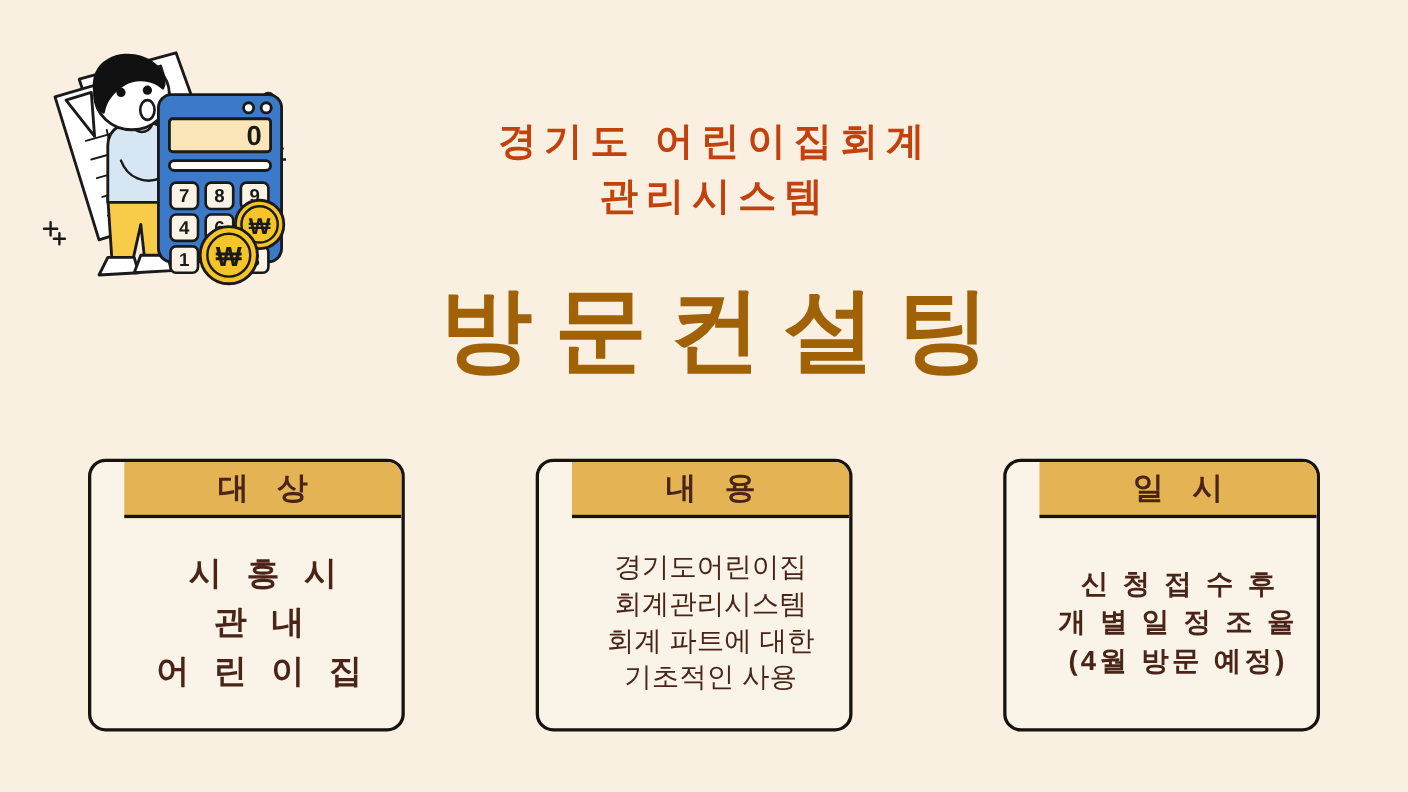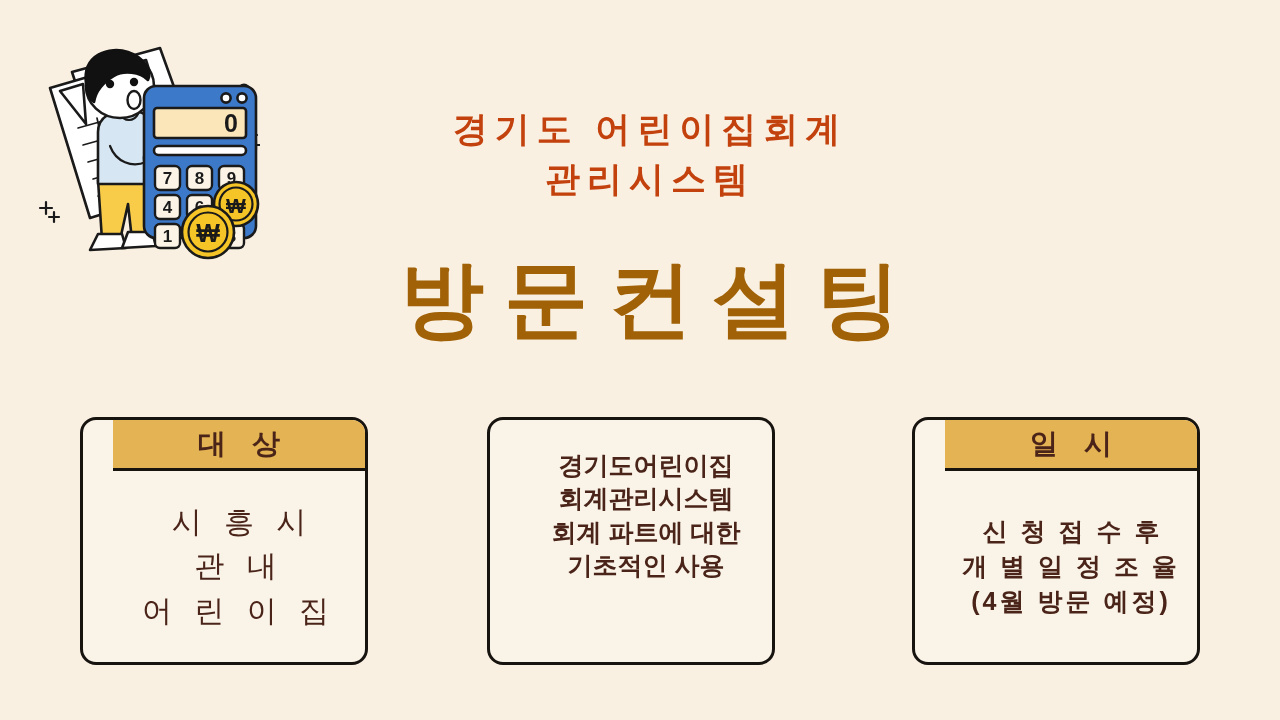--- a/index.html
+++ b/index.html
@@ -109,29 +109,29 @@
     align-items: center;
     justify-content: center;
     padding: 0 8px;
     box-sizing: border-box;
     text-align: center;
     color: #4a2418;
     white-space: pre-line;
   }
   .body-wide {
     font-size: 30px;
-    font-weight: 400;
+    font-weight: 700;
     line-height: 1.47;
     letter-spacing: 7px;
     text-indent: 7px;
     border-radius: 10px;
   }
   .body-tight {
     font-size: 25px;
-    font-weight: 700;
+    font-weight: 400;
     line-height: 1.33;
     letter-spacing: 0px;
     border-radius: 23px;
   }
   .body-mixed {
     font-size: 25px;
     font-weight: 700;
     line-height: 1.4;
     letter-spacing: 3px;
     text-indent: 3px;
@@ -262,20 +262,21 @@
   <div class="cards">
 
     <div class="card card-1">
       <div class="card-header">대 상</div>
       <div class="card-body body-wide">시 흥 시
 관 내
 어 린 이 집</div>
     </div>
 
     <div class="card card-2">
+      <div class="card-header">내 용</div>
       <div class="card-body body-tight">경기도어린이집
 회계관리시스템
 회계 파트에 대한
 기초적인 사용</div>
     </div>
 
     <div class="card card-3">
       <div class="card-header">일 시</div>
       <div class="card-body body-mixed">신 청 접 수  후
 개 별  일 정  조 율

